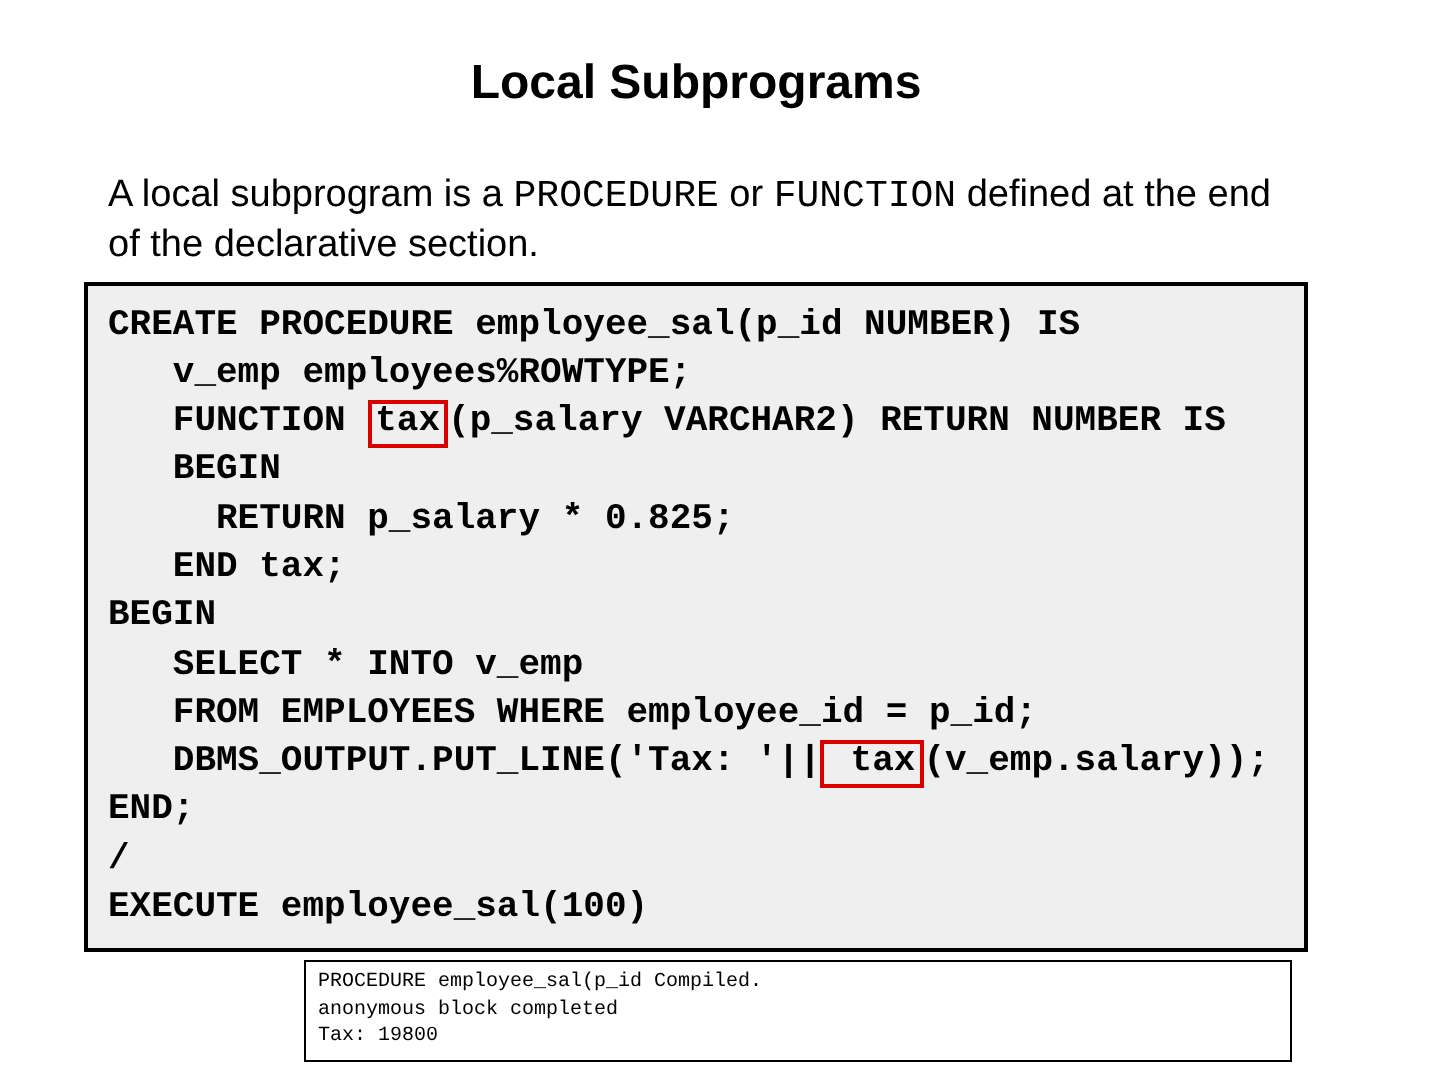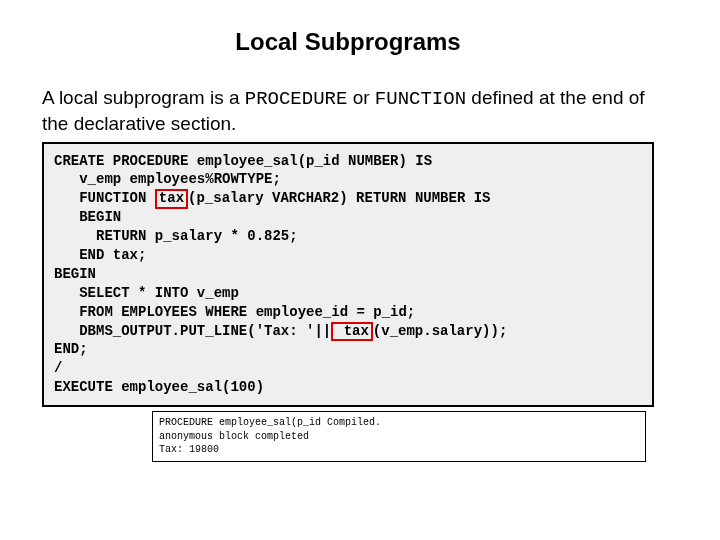--- a/index.html
+++ b/index.html
@@ -20,29 +20,29 @@
   }
   h1.title {
     text-align: center;
     font-size: 24px;
     font-weight: bold;
     margin: 4px 0 30px 0;
   }
   .body-text {
     font-size: 19px;
     line-height: 1.25;
-    margin: 0 0 6px 0;
+    margin: 0 0 6px 12px;
   }
   .body-text .mono { font-family: "Courier New", monospace; }
   .code-block {
     border: 2px solid #000;
     background: #efefef;
     padding: 8px 10px;
     font-family: "Courier New", monospace;
-    font-size: 14px;
+    font-size: 18px;
     font-weight: bold;
     white-space: pre;
     line-height: 1.35;
     position: relative;
   }
   .hl {
     display: inline-block;
     border: 2px solid #d90000;
     padding: 0 2px;
     margin: -2px 0;

